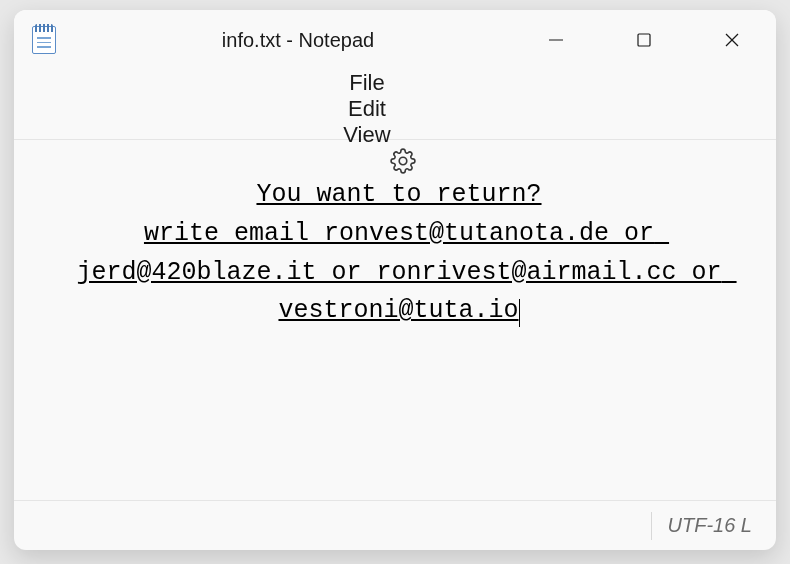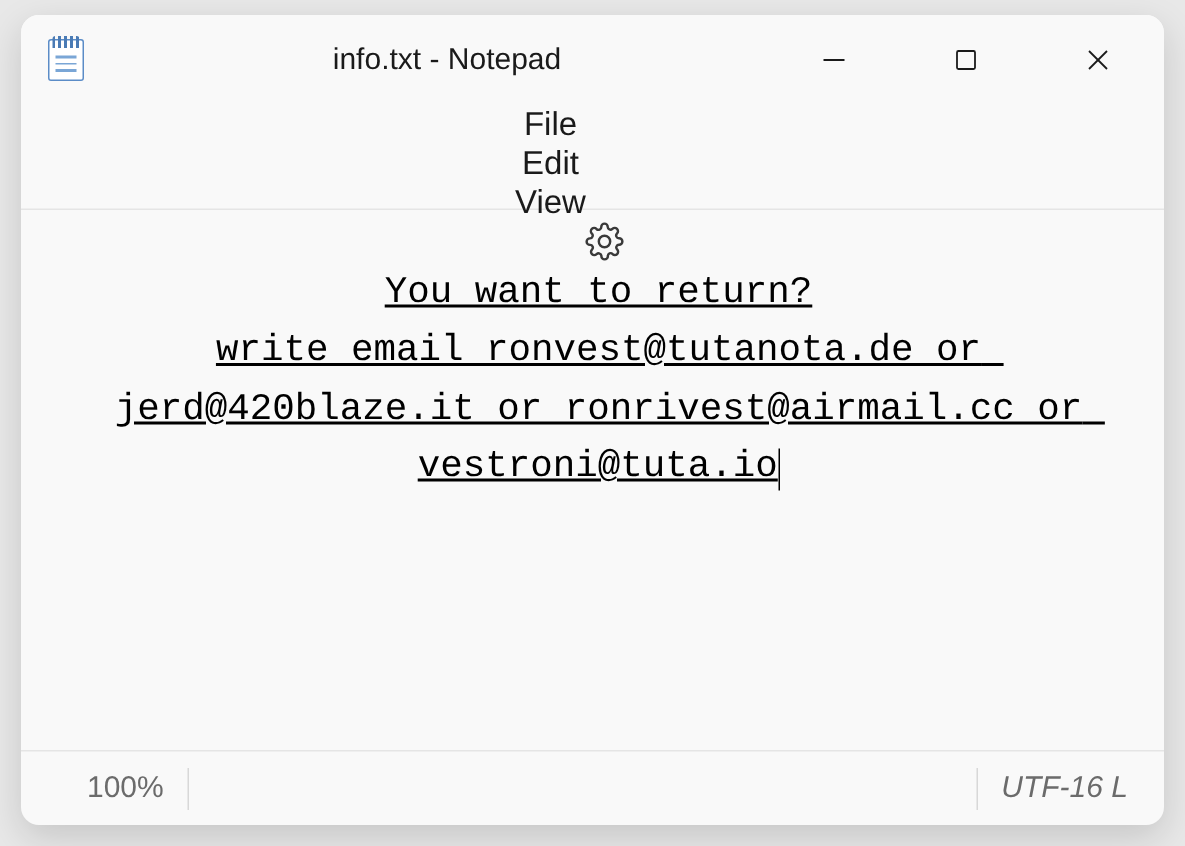--- a/index.html
+++ b/index.html
@@ -233,17 +233,16 @@
         <path fill="none" stroke="#3a3a3a" stroke-width="1.5" d="M12 15.5a3.5 3.5 0 1 0 0-7 3.5 3.5 0 0 0 0 7z"></path>
         <path fill="none" stroke="#3a3a3a" stroke-width="1.5" d="M19.4 15a1.65 1.65 0 0 0 .33 1.82l.06.06a2 2 0 1 1-2.83 2.83l-.06-.06a1.65 1.65 0 0 0-1.82-.33 1.65 1.65 0 0 0-1 1.51V21a2 2 0 1 1-4 0v-.09A1.65 1.65 0 0 0 9 19.4a1.65 1.65 0 0 0-1.82.33l-.06.06a2 2 0 1 1-2.83-2.83l.06-.06a1.65 1.65 0 0 0 .33-1.82 1.65 1.65 0 0 0-1.51-1H3a2 2 0 1 1 0-4h.09A1.65 1.65 0 0 0 4.6 9a1.65 1.65 0 0 0-.33-1.82l-.06-.06a2 2 0 1 1 2.83-2.83l.06.06a1.65 1.65 0 0 0 1.82.33H9a1.65 1.65 0 0 0 1-1.51V3a2 2 0 1 1 4 0v.09a1.65 1.65 0 0 0 1 1.51 1.65 1.65 0 0 0 1.82-.33l.06-.06a2 2 0 1 1 2.83 2.83l-.06.06a1.65 1.65 0 0 0-.33 1.82V9a1.65 1.65 0 0 0 1.51 1H21a2 2 0 1 1 0 4h-.09a1.65 1.65 0 0 0-1.51 1z"></path>
       </svg>
     </div>
   </div>
 
   <div class="editor-area"><span>You want to return?</span>
 <span>write email ronvest@tutanota.de or jerd@420blaze.it or ronrivest@airmail.cc or vestroni@tuta.io</span><span class="text-cursor"></span></div>
 
   <div class="statusbar">
-    <div class="status-cell">100%</div>
     <div class="status-spacer"></div>
     <div class="status-cell" style="border-right:none;padding-right:0;">UTF-16 L</div>
   </div>
 </div>
 
 </body></html>

